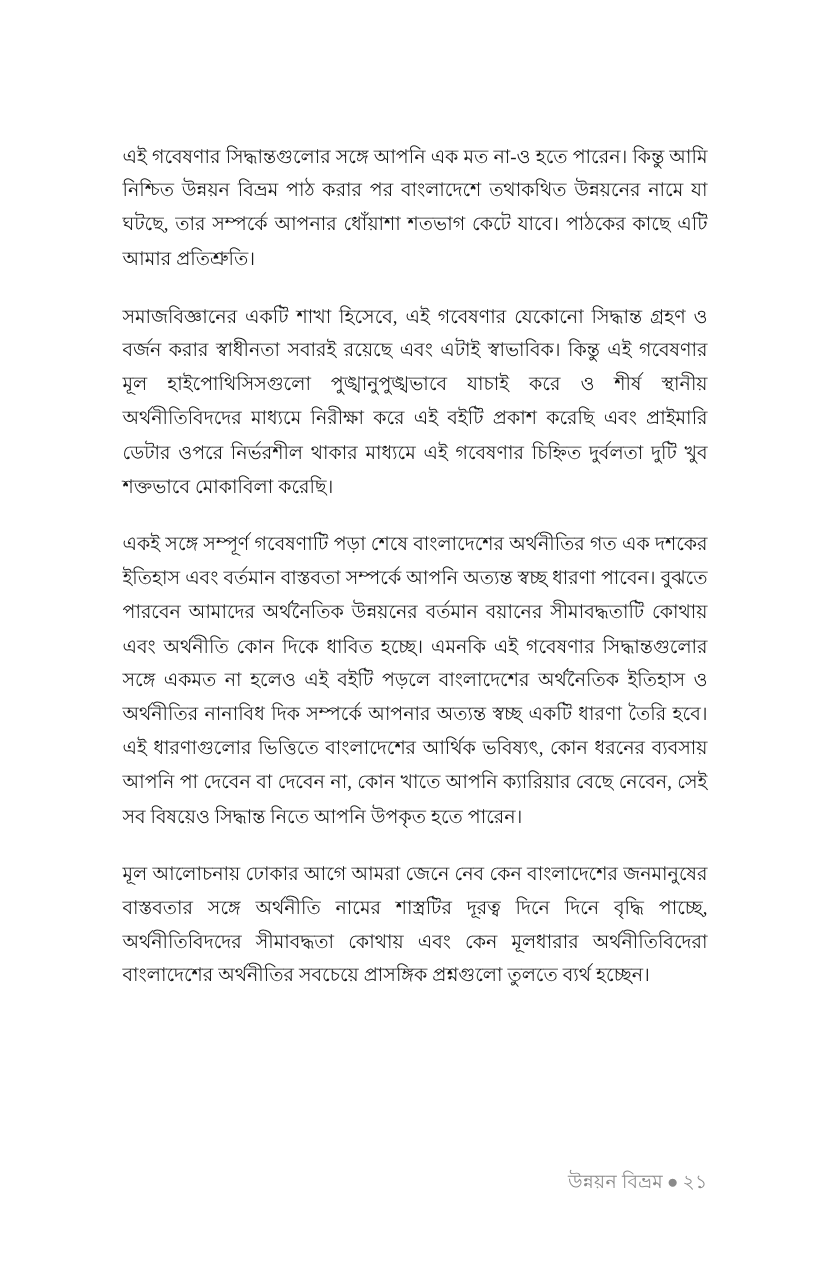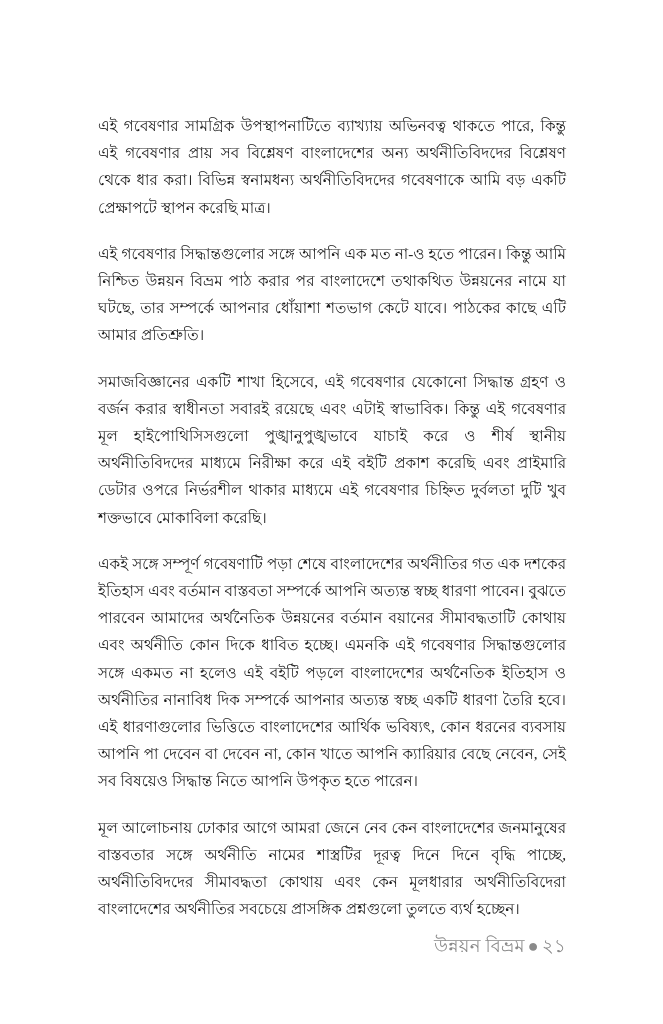--- a/index.html
+++ b/index.html
@@ -40,38 +40,37 @@
     margin-bottom: 0;
   }
 
   #footer {
     position: absolute;
     left: 98px;
     top: 938px;
     width: 468px;
     text-align: right;
     font-family: "Liberation Serif", "DejaVu Serif", serif;
-    font-size: 18px;
+    font-size: 15px;
     line-height: 16px;
     color: #8a8a8a;
     letter-spacing: 0.3px;
   }
 
   #footer .sep {
     display: inline-block;
     padding: 0 3px;
   }
 </style>
 </head>
 <body>
 
 <div id="page">
 
   <div id="text-column">
-    <p class="para">এই গবেষণার সামগ্রিক উপস্থাপনাটিতে ব্যাখ্যায় অভিনবত্ব থাকতে পারে, কিন্তু এই গবেষণার প্রায় সব বিশ্লেষণ বাংলাদেশের অন্য অর্থনীতিবিদদের বিশ্লেষণ থেকে ধার করা। বিভিন্ন স্বনামধন্য অর্থনীতিবিদদের গবেষণাকে আমি বড় একটি প্রেক্ষাপটে স্থাপন করেছি মাত্র।</p>
     <p class="para">এই গবেষণার সিদ্ধান্তগুলোর সঙ্গে আপনি এক মত না-ও হতে পারেন। কিন্তু আমি নিশ্চিত উন্নয়ন বিভ্রম পাঠ করার পর বাংলাদেশে তথাকথিত উন্নয়নের নামে যা ঘটছে, তার সম্পর্কে আপনার ধোঁয়াশা শতভাগ কেটে যাবে। পাঠকের কাছে এটি আমার প্রতিশ্রুতি।</p>
     <p class="para">সমাজবিজ্ঞানের একটি শাখা হিসেবে, এই গবেষণার যেকোনো সিদ্ধান্ত গ্রহণ ও বর্জন করার স্বাধীনতা সবারই রয়েছে এবং এটাই স্বাভাবিক। কিন্তু এই গবেষণার মূল হাইপোথিসিসগুলো পুঙ্খানুপুঙ্খভাবে যাচাই করে ও শীর্ষ স্থানীয় অর্থনীতিবিদদের মাধ্যমে নিরীক্ষা করে এই বইটি প্রকাশ করেছি এবং প্রাইমারি ডেটার ওপরে নির্ভরশীল থাকার মাধ্যমে এই গবেষণার চিহ্নিত দুর্বলতা দুটি খুব শক্তভাবে মোকাবিলা করেছি।</p>
     <p class="para">একই সঙ্গে সম্পূর্ণ গবেষণাটি পড়া শেষে বাংলাদেশের অর্থনীতির গত এক দশকের ইতিহাস এবং বর্তমান বাস্তবতা সম্পর্কে আপনি অত্যন্ত স্বচ্ছ ধারণা পাবেন। বুঝতে পারবেন আমাদের অর্থনৈতিক উন্নয়নের বর্তমান বয়ানের সীমাবদ্ধতাটি কোথায় এবং অর্থনীতি কোন দিকে ধাবিত হচ্ছে। এমনকি এই গবেষণার সিদ্ধান্তগুলোর সঙ্গে একমত না হলেও এই বইটি পড়লে বাংলাদেশের অর্থনৈতিক ইতিহাস ও অর্থনীতির নানাবিধ দিক সম্পর্কে আপনার অত্যন্ত স্বচ্ছ একটি ধারণা তৈরি হবে। এই ধারণাগুলোর ভিত্তিতে বাংলাদেশের আর্থিক ভবিষ্যৎ, কোন ধরনের ব্যবসায় আপনি পা দেবেন বা দেবেন না, কোন খাতে আপনি ক্যারিয়ার বেছে নেবেন, সেই সব বিষয়েও সিদ্ধান্ত নিতে আপনি উপকৃত হতে পারেন।</p>
     <p class="para">মূল আলোচনায় ঢোকার আগে আমরা জেনে নেব কেন বাংলাদেশের জনমানুষের বাস্তবতার সঙ্গে অর্থনীতি নামের শাস্ত্রটির দূরত্ব দিনে দিনে বৃদ্ধি পাচ্ছে, অর্থনীতিবিদদের সীমাবদ্ধতা কোথায় এবং কেন মূলধারার অর্থনীতিবিদেরা বাংলাদেশের অর্থনীতির সবচেয়ে প্রাসঙ্গিক প্রশ্নগুলো তুলতে ব্যর্থ হচ্ছেন।</p>
   </div>
 
   <div id="footer">
     <span>উন্নয়ন বিভ্রম</span><span class="sep">●</span><span>২১</span>
   </div>
 

